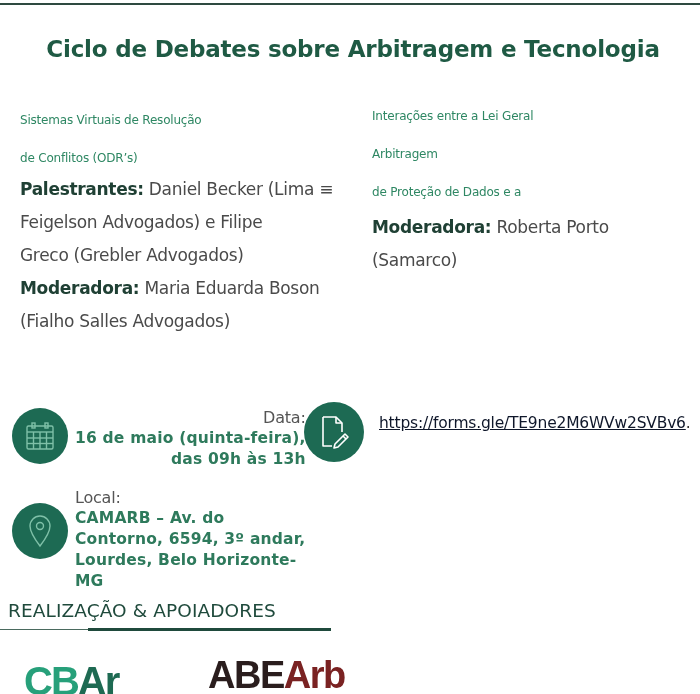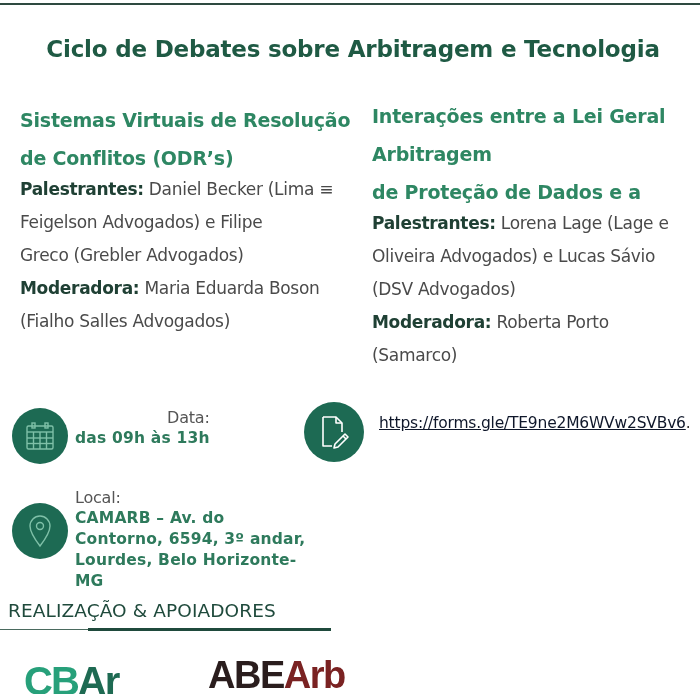--- a/index.html
+++ b/index.html
@@ -17,21 +17,21 @@
     .title {
       position: absolute; left: 0; top: 36px; width: 706px;
       text-align: center;
       font-size: 23px; font-weight: bold; color: #1f5a44;
       letter-spacing: -0.2px;
     }
     .col { position: absolute; }
     .col.left { left: 20px; top: 101px; width: 335px; }
     .col.right { left: 372px; top: 97px; width: 328px; }
     .sec-title {
-      font-size: 19px; font-weight: bold; color: #2e8763;
+      font-size: 12px; font-weight: normal; color: #2e8763;
       line-height: 38px; letter-spacing: -0.2px;
     }
     .body-text {
       font-size: 17px; line-height: 33px; color: #4a4a4a;
       letter-spacing: -0.3px;
     }
     .body-text b { color: #1f4034; font-weight: bold; }
     .info-icon {
       position: absolute; width: 56px; height: 56px; border-radius: 50%;
       background: #1d6a53;
@@ -103,25 +103,20 @@
     <div>(Fialho Salles Advogados)</div>
   </div>
 </div>
 
 <div class="col right">
   <div class="sec-title">
     <div>Interações entre a Lei Geral</div>
     <div>Arbitragem</div>
     <div>de Proteção de Dados e a</div>
   </div>
-  <div class="body-text" style="margin-top:-4px;">
-    <div><b>Palestrantes:</b><span> Lorena Lage (Lage e</span></div>
-    <div>Oliveira Advogados) e Lucas Sávio</div>
-    <div>(DSV Advogados)</div>
-  </div>
   <div class="body-text">
     <div><b>Moderadora:</b><span> Roberta Porto</span></div>
     <div>(Samarco)</div>
   </div>
 </div>
 
 <div class="info-icon" style="left:12px; top:408px;">
   <svg width="34" height="34" viewBox="0 0 34 34" fill="none" stroke="#7fc0a8" stroke-width="1.4">
     <rect x="4" y="7" width="26" height="23" rx="1.5"></rect>
     <line x1="4" y1="13" x2="30" y2="13"></line>
@@ -129,20 +124,21 @@
     <rect x="22" y="4" width="3" height="5"></rect>
     <line x1="4" y1="19" x2="30" y2="19"></line>
     <line x1="4" y1="24.5" x2="30" y2="24.5"></line>
     <line x1="10.5" y1="13" x2="10.5" y2="30"></line>
     <line x1="17" y1="13" x2="17" y2="30"></line>
     <line x1="23.5" y1="13" x2="23.5" y2="30"></line>
   </svg>
 </div>
 <div class="info-block" style="left:75px; top:408px;text-align:right;">
   <div class="info-label">Data:</div>
+  <div class="info-value">16 de maio (quinta-feira),</div>
   <div class="info-value">das 09h às 13h</div>
 </div>
 
 <div class="info-icon" style="left:304px; top:402px; width:60px; height:60px;">
   <svg width="38" height="38" viewBox="0 0 38 38" fill="none" stroke="#ffffff" stroke-width="1.6" stroke-linejoin="round">
     <path d="M8 4 H21 L27 10 V19"></path>
     <path d="M21 4 V10 H27"></path>
     <path d="M8 4 V33 H17"></path>
     <path d="M20 31 L30 21 L33 24 L23 34 L19 35 Z"></path>
     <line x1="28" y1="23" x2="31" y2="26"></line>

